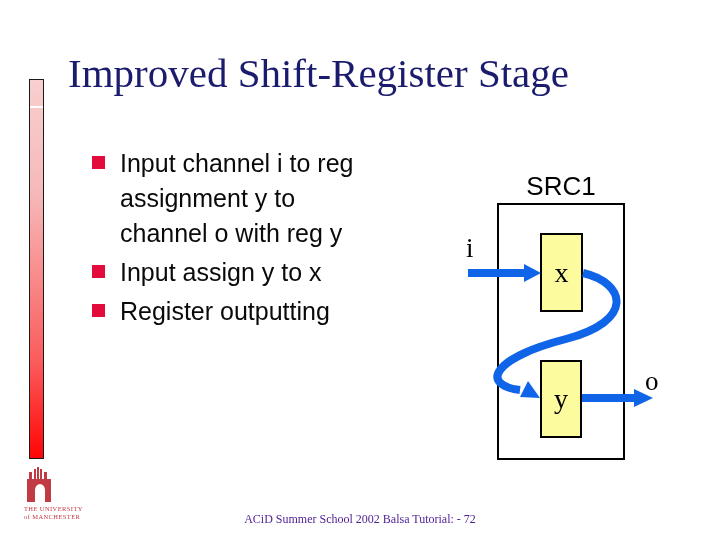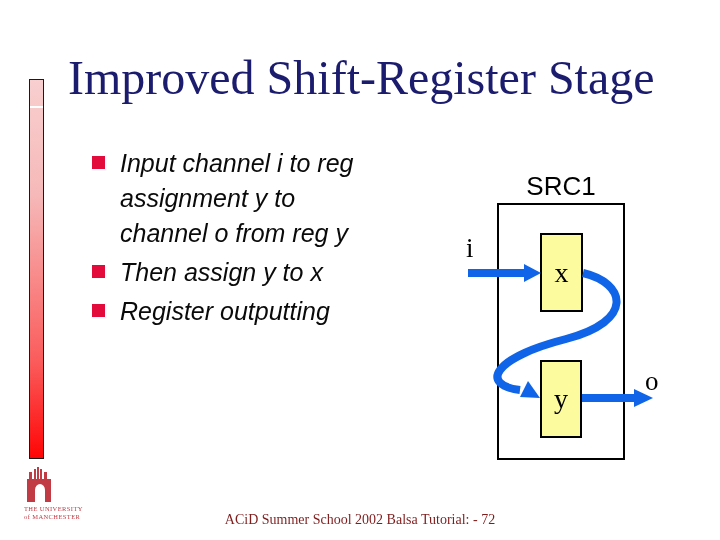--- a/index.html
+++ b/index.html
@@ -23,31 +23,31 @@
     position:absolute;left:29px;top:79px;width:13px;height:378px;
     background:linear-gradient(to bottom,var(--bar-top) 0%,#f6b9b9 30%,#fb5a5a 75%,var(--bar-bottom) 100%);
     border:1px solid #1a1a1a;
   }
   .bar-split{position:absolute;left:0;right:0;top:26px;height:2px;background:#ffffff;}
 
   
   .title{
     position:absolute;left:68px;top:50px;margin:0;width:600px;
     font-family:"Liberation Serif",serif;font-weight:normal;
-    font-size:48px;line-height:1.15;color:var(--title-navy);
+    font-size:41px;line-height:1.15;color:var(--title-navy);
     letter-spacing:0px;white-space:nowrap;
   }
 
   
   .bullets{
     position:absolute;left:92px;top:146px;width:330px;
     font-family:"Liberation Sans",sans-serif;font-size:25px;line-height:35px;
     color:var(--body-text);
   }
-  .bullet-item{position:relative;padding-left:28px;margin-bottom:4px;font-style:italic;}
+  .bullet-item{position:relative;padding-left:28px;margin-bottom:4px;}
   .bullet-marker{
     position:absolute;left:0;top:10px;width:13px;height:13px;
     background:var(--bullet-red);
   }
   .bullet-line{white-space:pre-wrap;}
 
   
   .diagram-label{
     position:absolute;left:497px;top:171px;width:128px;text-align:center;
     font-family:Liberation Sans, sans-serif;font-size:26px;color:#000000;
@@ -68,21 +68,21 @@
   }
   .chan-i{left:466px;top:233px;}
   .chan-o{left:645px;top:366px;}
   .arrows{position:absolute;left:440px;top:190px;pointer-events:none;}
   .arrows .stroke{stroke:var(--arrow-blue);stroke-width:8;fill:none;}
   .arrows .head{fill:var(--arrow-blue);stroke:none;}
 
   
   .footer{
     position:absolute;left:0;right:0;top:512px;text-align:center;
-    font-family:"Liberation Serif",serif;font-size:14px;color:#7f1d1d;
+    font-family:"Liberation Serif",serif;font-size:12px;color:#4c1d95;
   }
 
   
   .logo{position:absolute;left:24px;top:465px;width:110px;}
   .logo-mark{display:block;}
   .logo-mark *{fill:var(--logo-red);}
   .logo-text{
     margin-top:2px;font-family:"Liberation Serif",serif;font-size:6.5px;
     line-height:7.5px;color:var(--logo-red);letter-spacing:0.4px;white-space:nowrap;
   }
@@ -96,25 +96,25 @@
     <div class="bar-split"></div>
   </div>
 
   <h1 class="title">Improved Shift-Register Stage</h1>
 
   <div class="bullets">
     <div class="bullet-item">
       <span class="bullet-marker"></span>
       <div class="bullet-line">Input channel i to reg</div>
       <div class="bullet-line">assignment y to</div>
-      <div class="bullet-line">channel o from reg y</div>
+      <div class="bullet-line">channel o with reg y</div>
     </div>
     <div class="bullet-item">
       <span class="bullet-marker"></span>
-      <div class="bullet-line">Then assign y to x</div>
+      <div class="bullet-line">Input assign y to x</div>
     </div>
     <div class="bullet-item">
       <span class="bullet-marker"></span>
       <div class="bullet-line">Register outputting</div>
     </div>
   </div>
 
   <div class="diagram-label">SRC1</div>
   <div class="outer-box"></div>
   <div class="reg reg-x">

